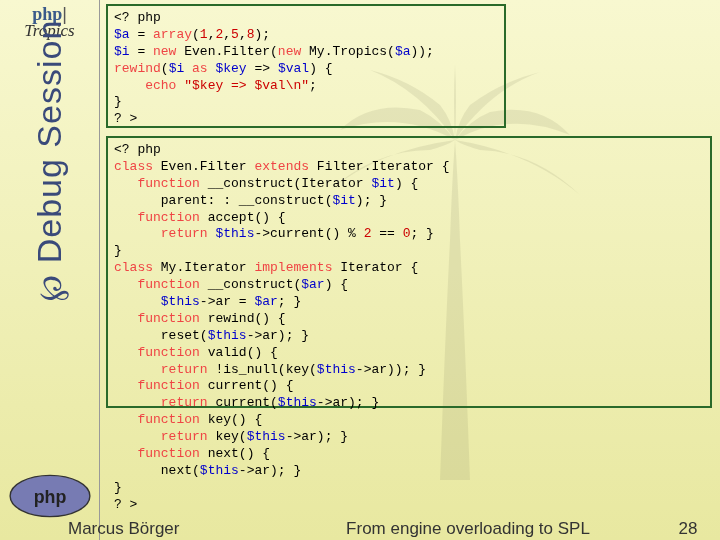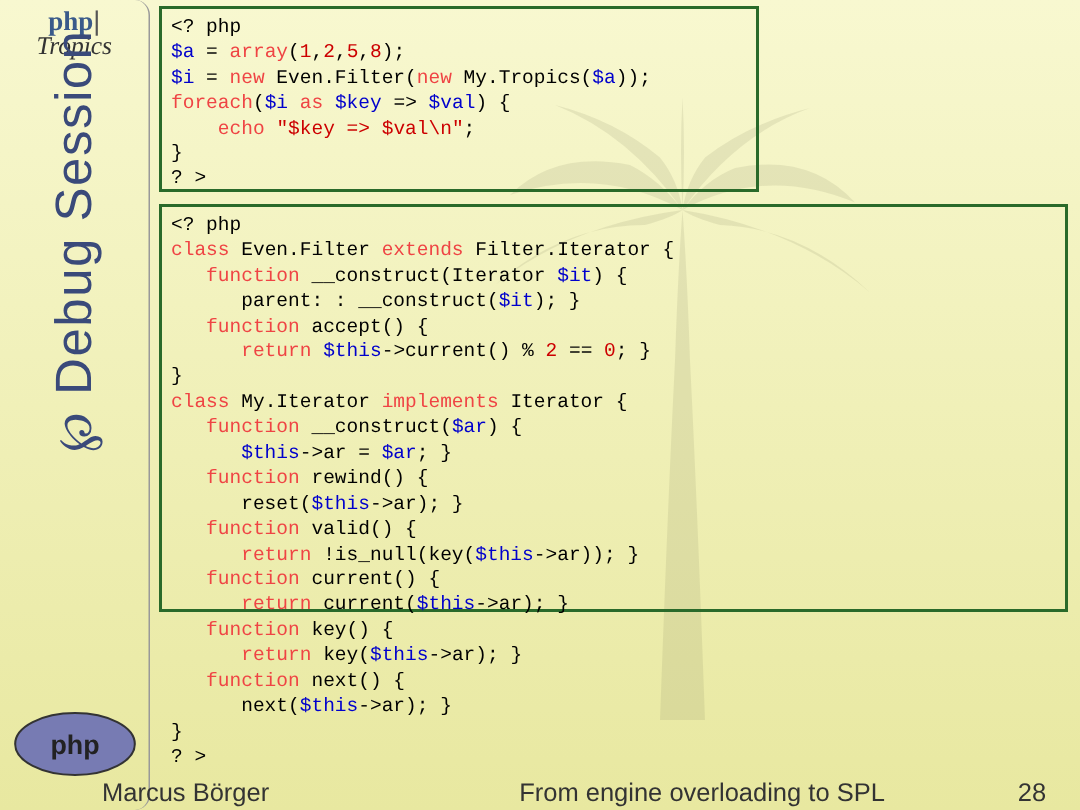--- a/index.html
+++ b/index.html
@@ -20,21 +20,20 @@
     opacity: 0.12;
     pointer-events: none;
   }
   .sidebar {
     position: absolute;
     left: 0;
     top: 0;
     width: 100px;
     height: 540px;
     border-right: 1px solid #999;
-    border-radius: 10px;
   }
   .logo-top {
     padding: 4px;
     text-align: center;
   }
   .logo-top .php-text {
     font-family: Georgia, serif;
     font-weight: bold;
     color: #3a5a8a;
     font-size: 18px;
@@ -162,21 +161,21 @@
       <text x="60" y="42" text-anchor="middle" font-family="Arial" font-weight="bold" font-size="26" fill="#222">php</text>
     </svg>
   </div>
 </div>
 
 <div class="content">
 
   <div class="code-box box1"><span>&lt;? php</span>
 <span class="var">$a</span><span> = </span><span class="kw">array</span><span>(</span><span class="num">1</span><span>,</span><span class="num">2</span><span>,</span><span class="num">5</span><span>,</span><span class="num">8</span><span>);</span>
 <span class="var">$i</span><span> = </span><span class="kw">new</span><span> Even.Filter(</span><span class="kw">new</span><span> My.Tropics(</span><span class="var">$a</span><span>));</span>
-<span class="kw">foreach</span><span>(</span><span class="var">$i</span><span> </span><span class="kw">as</span><span> </span><span class="var">$key</span><span> =&gt; </span><span class="var">$val</span><span>) {</span>
+<span class="kw">rewind</span><span>(</span><span class="var">$i</span><span> </span><span class="kw">as</span><span> </span><span class="var">$key</span><span> =&gt; </span><span class="var">$val</span><span>) {</span>
 <span>    </span><span class="kw">echo</span><span> </span><span class="str">"$key =&gt; $val\n"</span><span>;</span>
 <span>}</span>
 <span>? &gt;</span></div>
 
 
   <div class="code-box box3"><span>&lt;? php</span>
 <span class="kw">class</span><span> Even.Filter </span><span class="kw">extends</span><span> Filter.Iterator {</span>
 <span>   </span><span class="kw">function</span><span> __construct(Iterator </span><span class="var">$it</span><span>) {</span>
 <span>      parent: : __construct(</span><span class="var">$it</span><span>); }</span>
 <span>   </span><span class="kw">function</span><span> accept() {</span>

